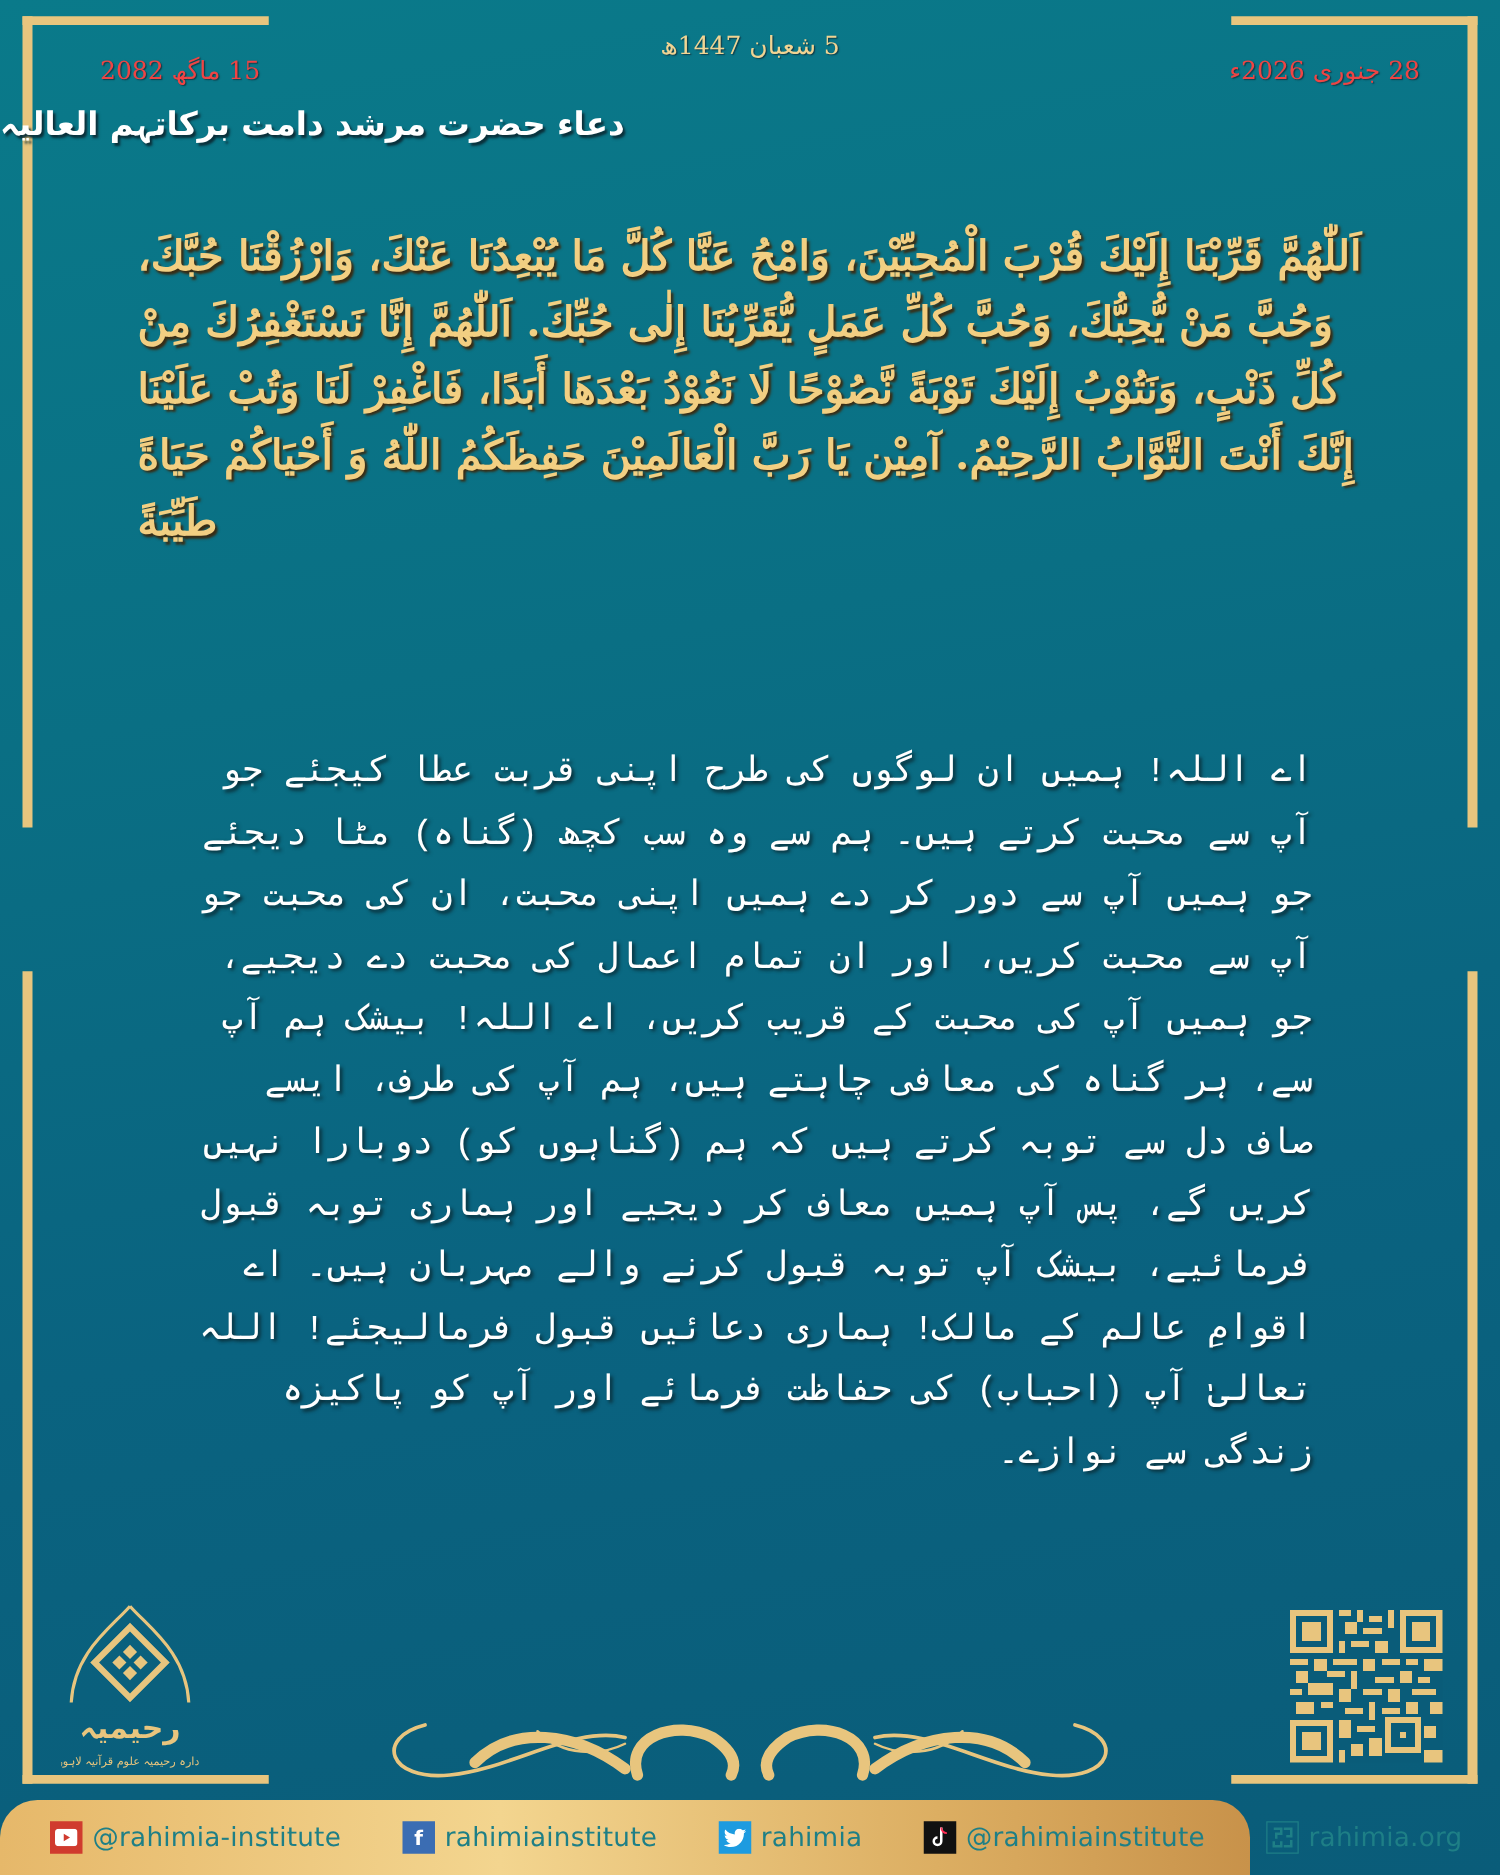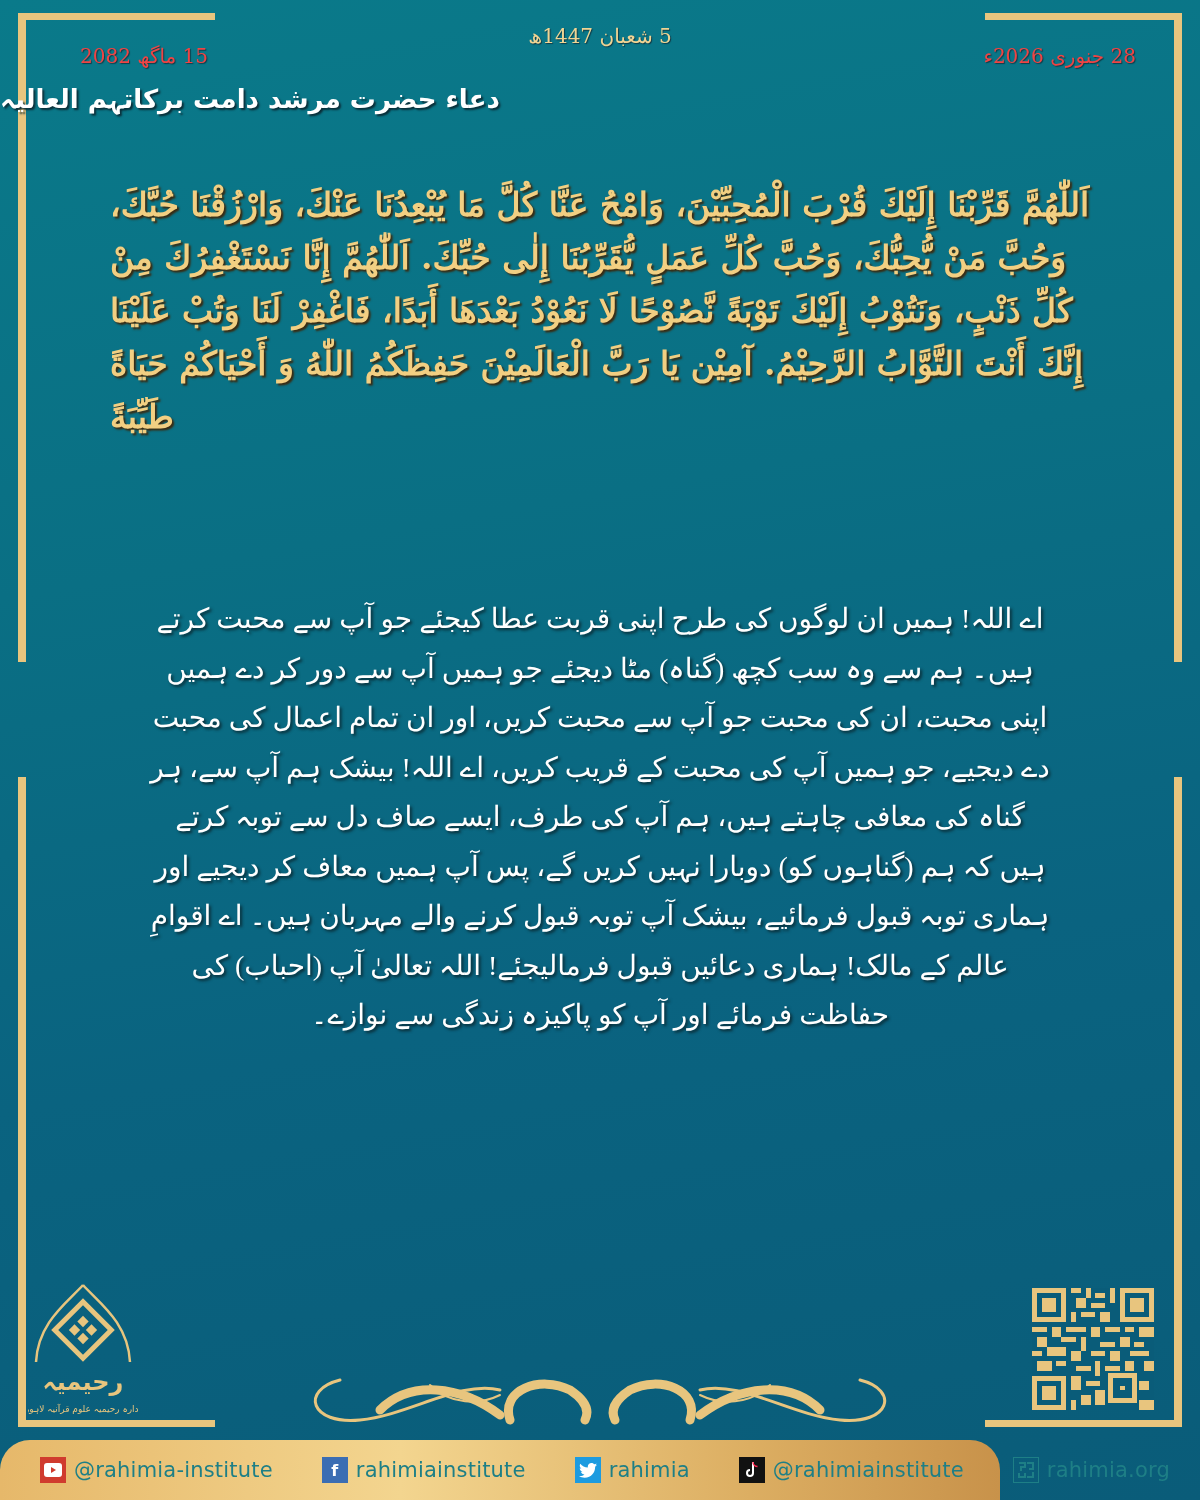--- a/index.html
+++ b/index.html
@@ -37,28 +37,28 @@
       position: absolute; top: 178px; left: 110px; width: 980px;
       text-align: left; direction: rtl;
       font-family: "DejaVu Serif", serif; font-weight: bold;
       font-size: 33px; line-height: 53px; color: #f2cf82;
       text-shadow: 2px 2px 2px #3b2a10;
     }
 
     
     .urdu {
       position: absolute; top: 594px; left: 150px; width: 900px;
-      text-align: center; direction: rtl;
-      font-family: Liberation Serif, serif;
+      direction: rtl;
+      font-family: Liberation Mono, monospace;
       font-size: 28px; line-height: 49.5px; color: #ffffff;
       text-shadow: 2px 2px 3px #0a2a33;
     }
 
     
-    .logo { position: absolute; left: 28px; top: 1282px; width: 110px; height: 150px; }
+    .logo { position: absolute; left: 49px; top: 1282px; width: 110px; height: 150px; }
 
     
     .ornament { position: absolute; left: 300px; top: 1370px; width: 600px; height: 60px; }
 
     
     .qr { position: absolute; left: 1032px; top: 1288px; width: 122px; height: 122px; }
 
     
     .footer {
       position: absolute; left: 0; top: 1440px; width: 1000px; height: 60px;

